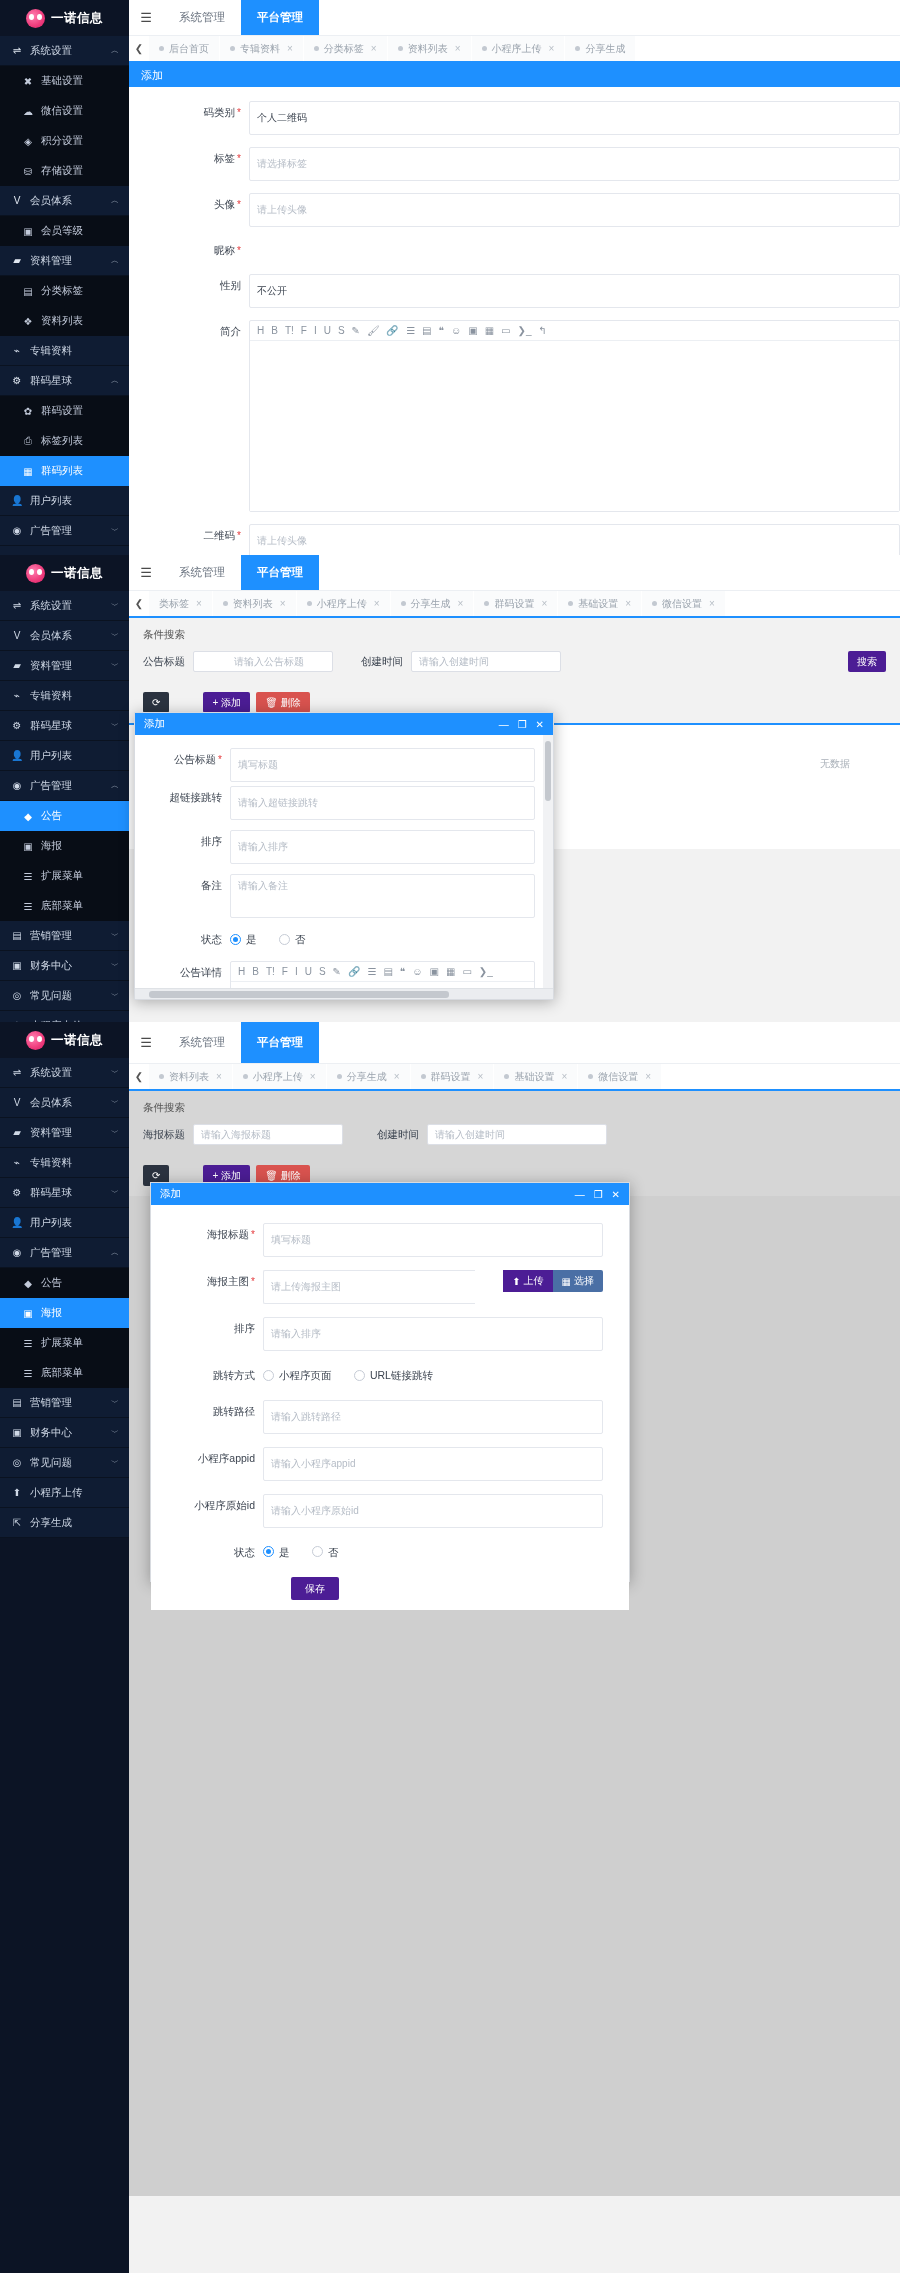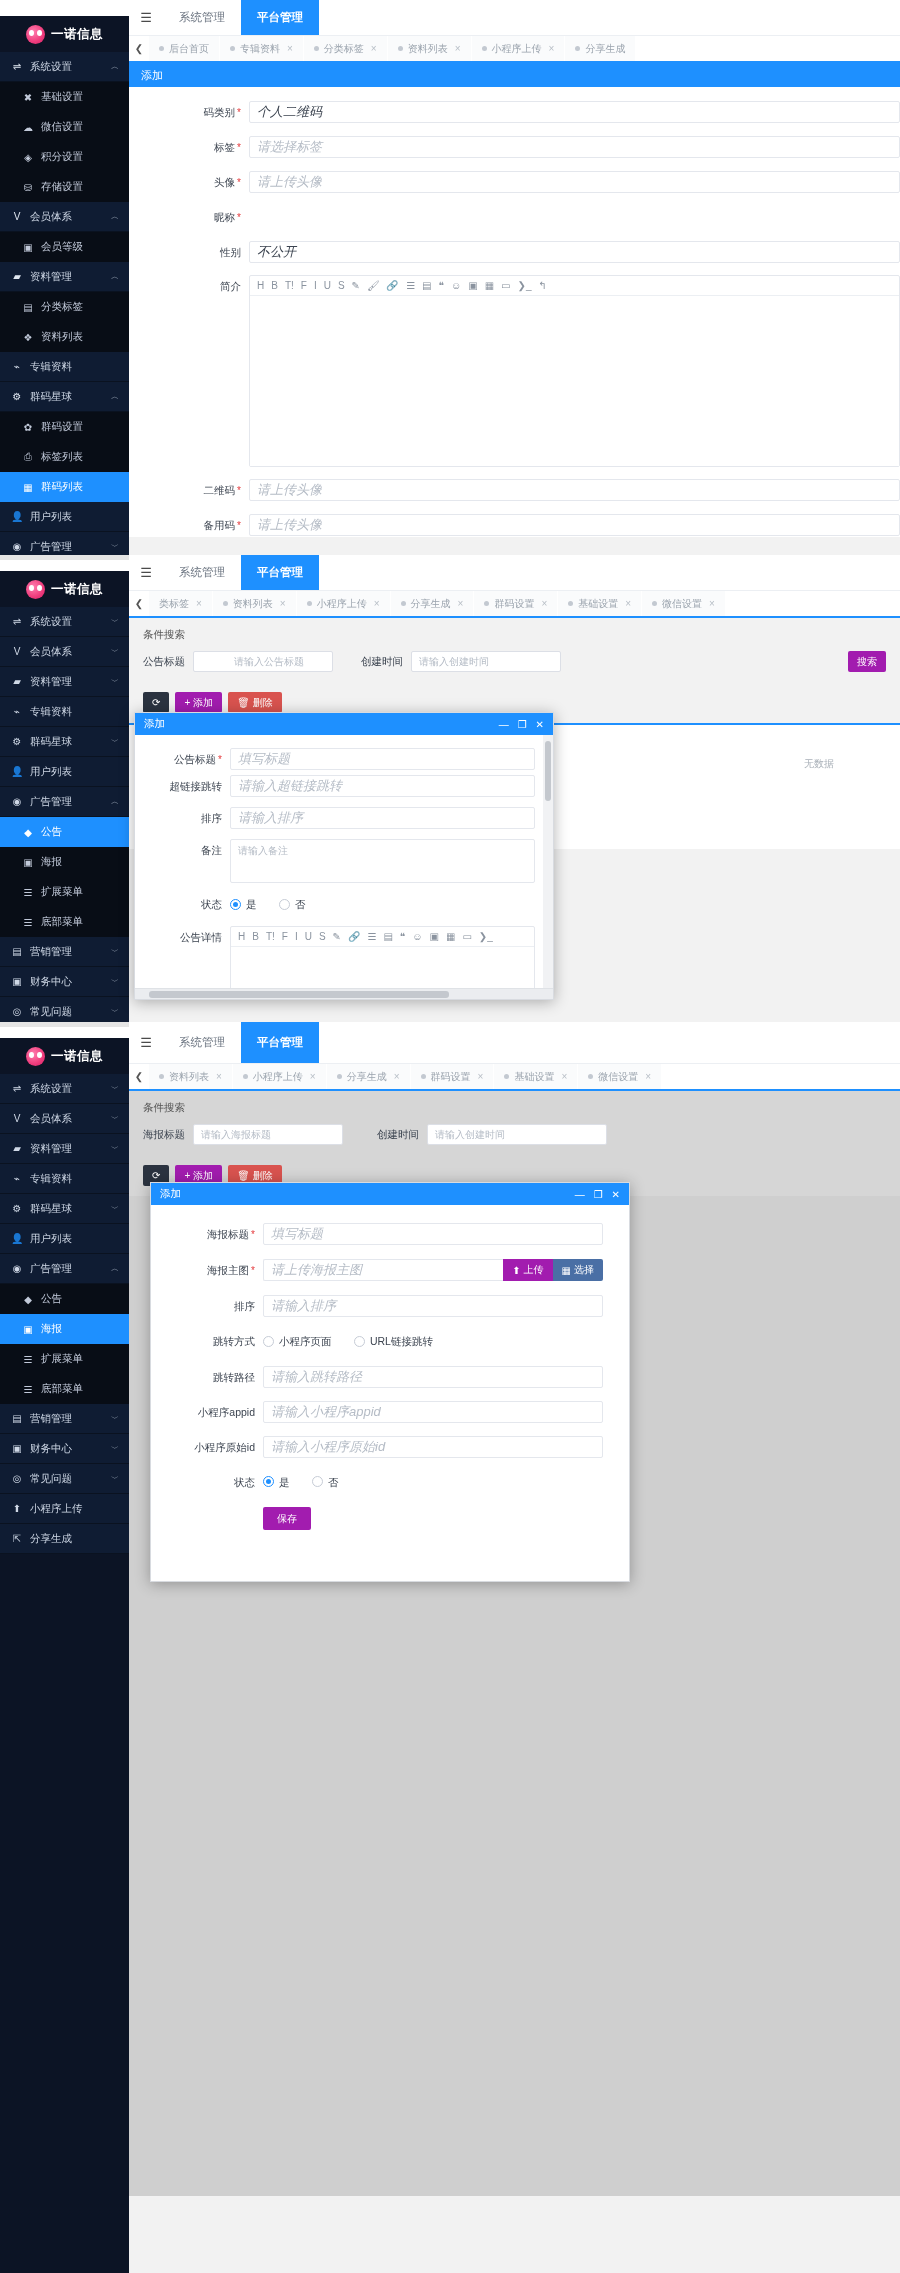--- a/index.html
+++ b/index.html
@@ -9,21 +9,21 @@
     font-family: "Liberation Sans", "DejaVu Sans", sans-serif;
     overflow: hidden;
   }
   .screen { position: relative; width: 900px; height: 2273px; background: #ffffff; }
 
   
   .panel { position: absolute; left: 0; width: 900px; overflow: hidden; background: #fff; }
 
   
   .sidebar {
-    position: absolute; left: 0; top: 16px; width: 129px; height: 100%;
+    position: absolute; left: 0; top: 0; width: 129px; height: 100%;
     background: #0c1425; color: #c9d1dd;
   }
   .brand {
     height: 36px; display: flex; align-items: center; justify-content: center;
     gap: 6px; background: #0c1425;
   }
   .brand-logo {
     width: 19px; height: 19px; border-radius: 50%;
     background: radial-gradient(circle at 38% 36%, #ff7fb0 0%, #f0407f 55%, #d61c63 100%);
     position: relative; flex: none;
@@ -101,23 +101,22 @@
   .p1-body { background: #fff; padding: 14px 0 0 0; }
   .frow { display: flex; align-items: flex-start; margin-bottom: 12px; }
   .flabel {
     width: 120px; text-align: right; padding-right: 8px; font-size: 10.5px;
     color: #3c4450; line-height: 22px; white-space: nowrap; flex: none;
   }
   .req { color: #e4393c; margin-left: 2px; font-size: 10px; }
   .fctrl { flex: 1; padding-right: 0; }
   .inp {
     height: 22px; border: 1px solid #e4e7ed; background: #fff; border-radius: 2px;
-    font-size: 13px; color: #3c4450; display: flex; align-items: center; padding: 4px 7px;
+    font-size: 10px; color: #3c4450; display: flex; align-items: center; padding: 16px 7px;
     width: 100%;
-    font-style: italic;
   }
   .inp.ph { color: #b5bcc6; }
 
   .editor { border: 1px solid #e4e7ed; border-radius: 2px; background: #fff; }
   .editor-bar {
     display: flex; align-items: center; gap: 7px; padding: 4px 7px;
     border-bottom: 1px solid #eceff3; font-size: 10px; color: #8a939f; flex-wrap: nowrap;
     overflow: hidden;
   }
   .editor-bar span { cursor: pointer; }
@@ -131,21 +130,21 @@
   .search-lbl { font-size: 10.5px; color: #3c4450; white-space: nowrap; }
   .search-inp {
     height: 21px; border: 1px solid #dcdfe6; background: #fff; border-radius: 2px;
     font-size: 10px; color: #b5bcc6; display: flex; align-items: center; padding: 0 7px;
   }
   .btn {
     height: 21px; border-radius: 2px; font-size: 10px; color: #fff;
     display: inline-flex; align-items: center; justify-content: center;
     padding: 0 9px; cursor: pointer; gap: 3px; white-space: nowrap;
   }
-  .btn-blue { background: #a21caf; }
+  .btn-blue { background: #4c1d95; margin-left: 28px; }
   .btn-red { background: #d9534f; }
   .btn-dark { background: #2b3340; }
   .toolbar-row { display: flex; align-items: center; gap: 6px; padding: 8px 14px 10px; background: #f2f2f2; }
 
   
   .dialog {
     position: absolute; background: #fff; box-shadow: 0 2px 14px rgba(0,0,0,.3);
     border: 1px solid #d8dbe0;
   }
   .dlg-head {
@@ -547,21 +546,21 @@
               <span>⟳</span>
             </div>
           <div class="btn btn-blue">+ 添加</div>
           <div class="btn btn-red">
               <span>🗑</span>
               <span>删除</span>
             </div>
         </div>
         <div style="background:#fff;height:6px;border-top:2px solid #1e90ff;"></div>
         <div style="background:#fff;height:120px;position:relative;">
-          <div class="nodata" style="position:absolute;right:66px;top:28px;">无数据</div>
+          <div class="nodata" style="position:absolute;right:50px;top:28px;">无数据</div>
         </div>
       </div>
 
       <div class="watermark" style="left:60px;top:210px;">https://www.huzhan.com/ishop23117</div>
 
       <div class="dialog" style="left:5px;top:157px;width:420px;height:288px;">
         <div class="dlg-head">
           <span>添加</span>
           <span class="dlg-ctrls">
             <span>—</span>

